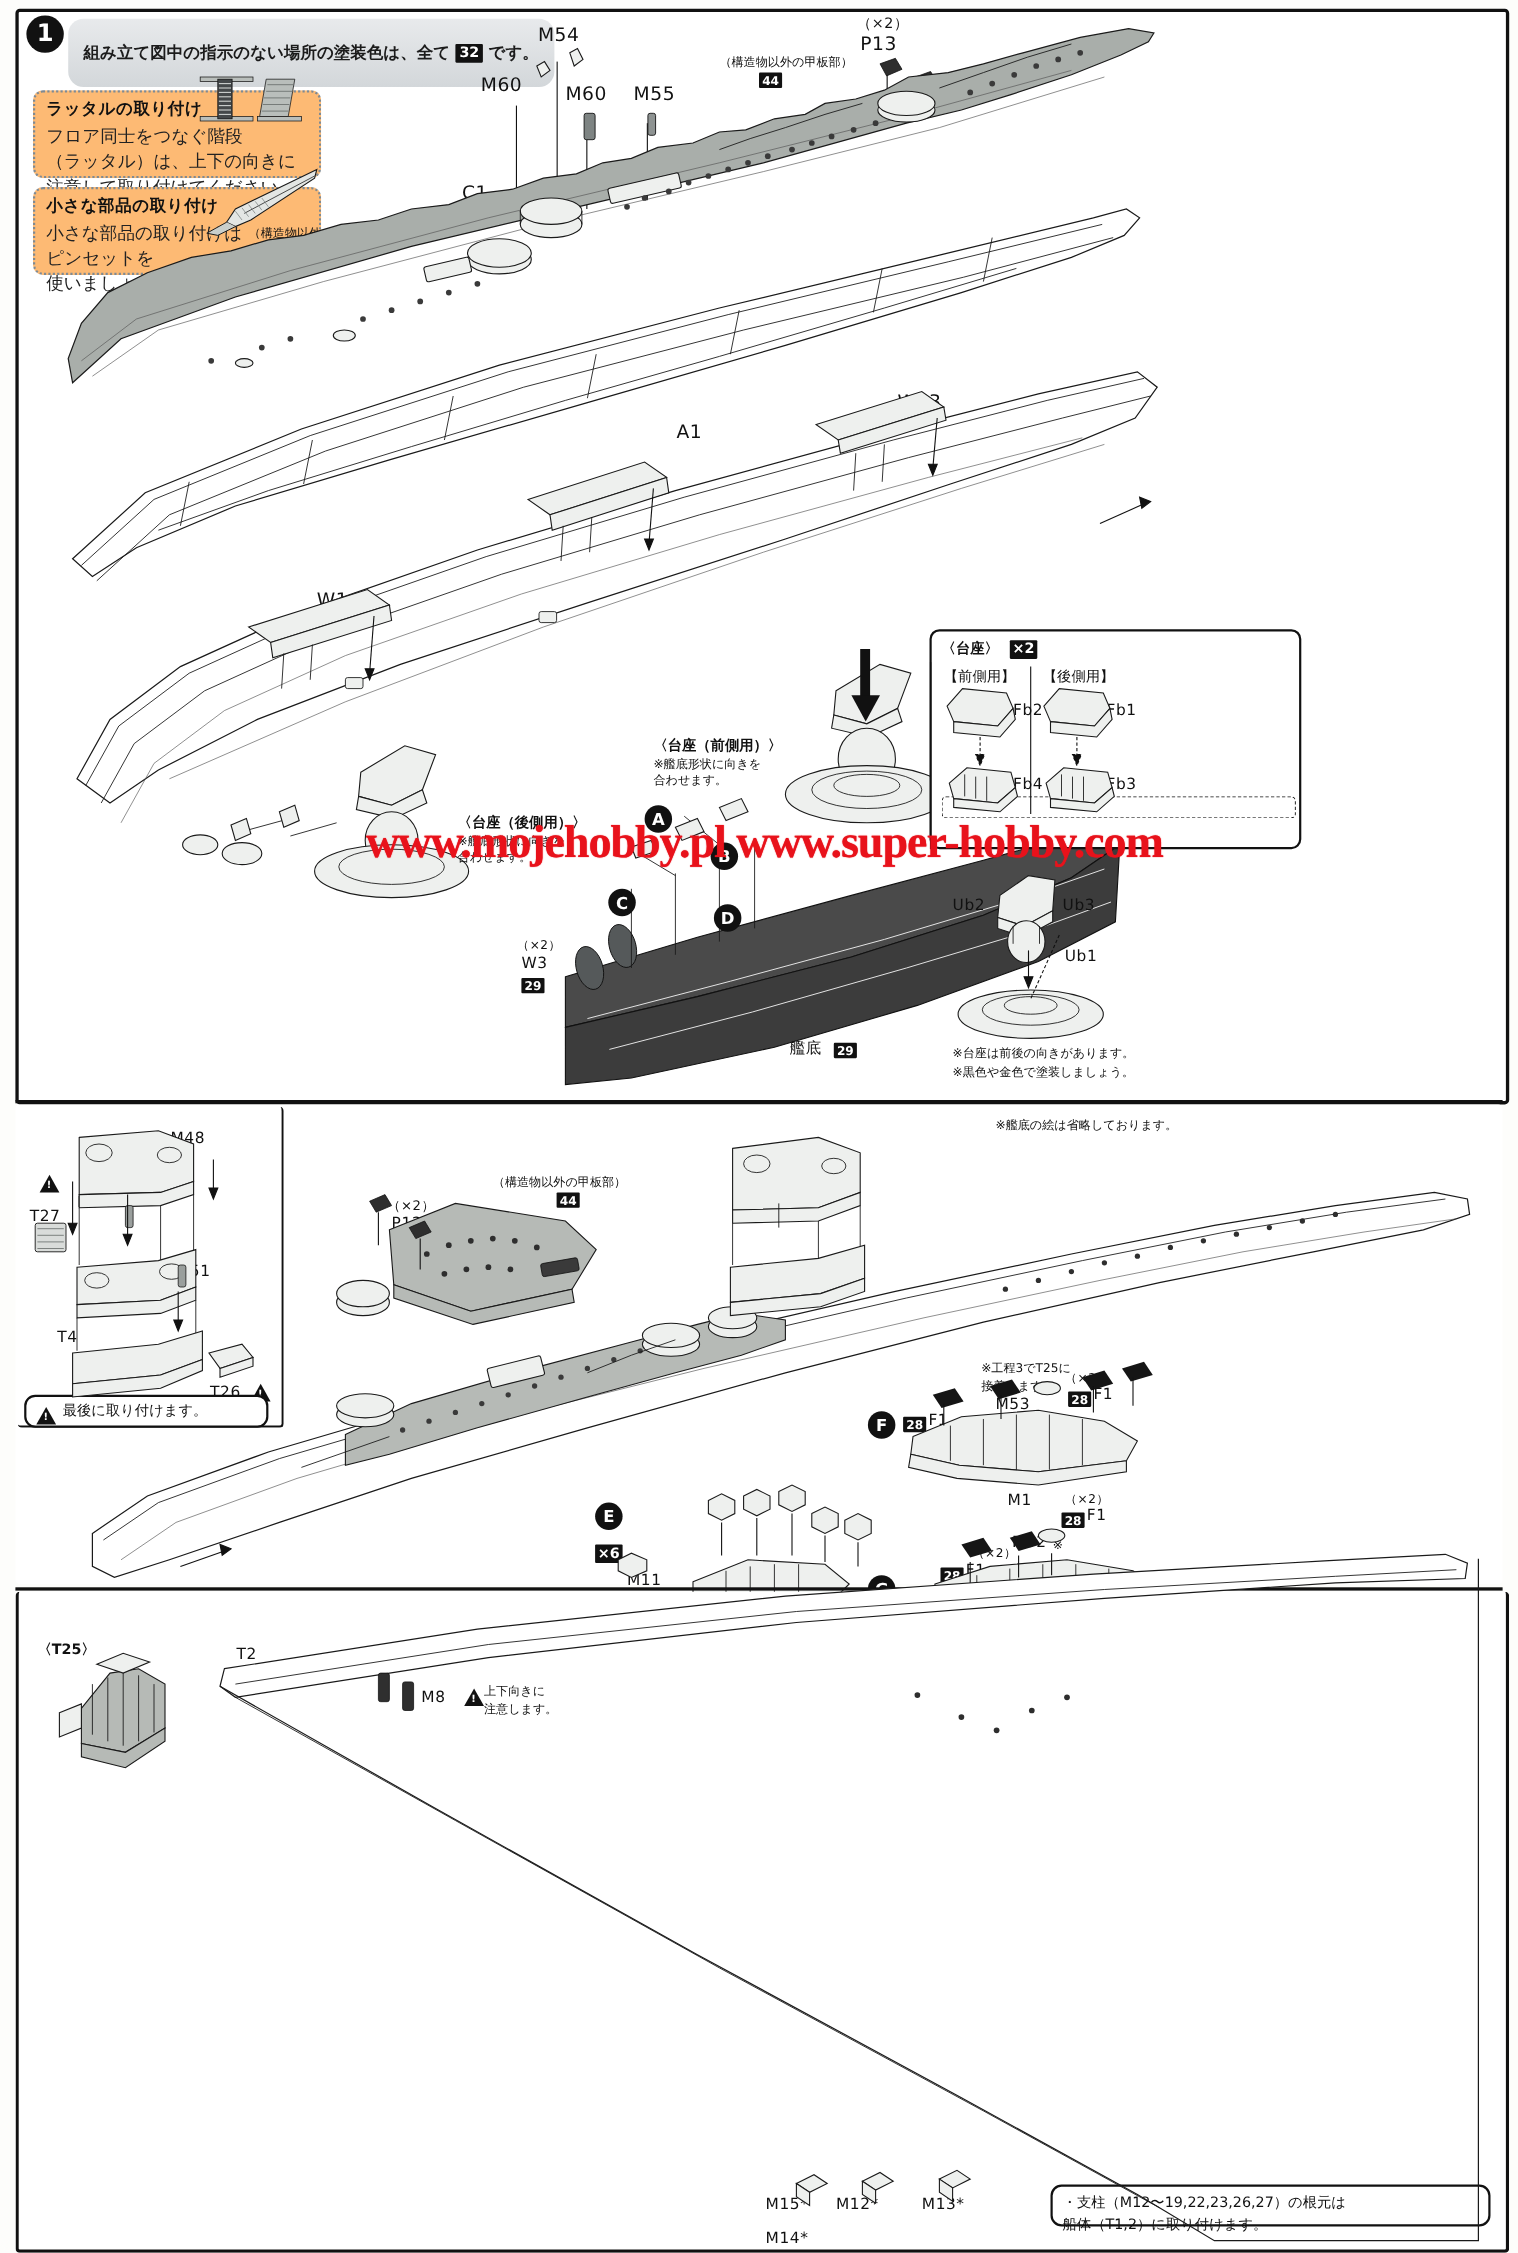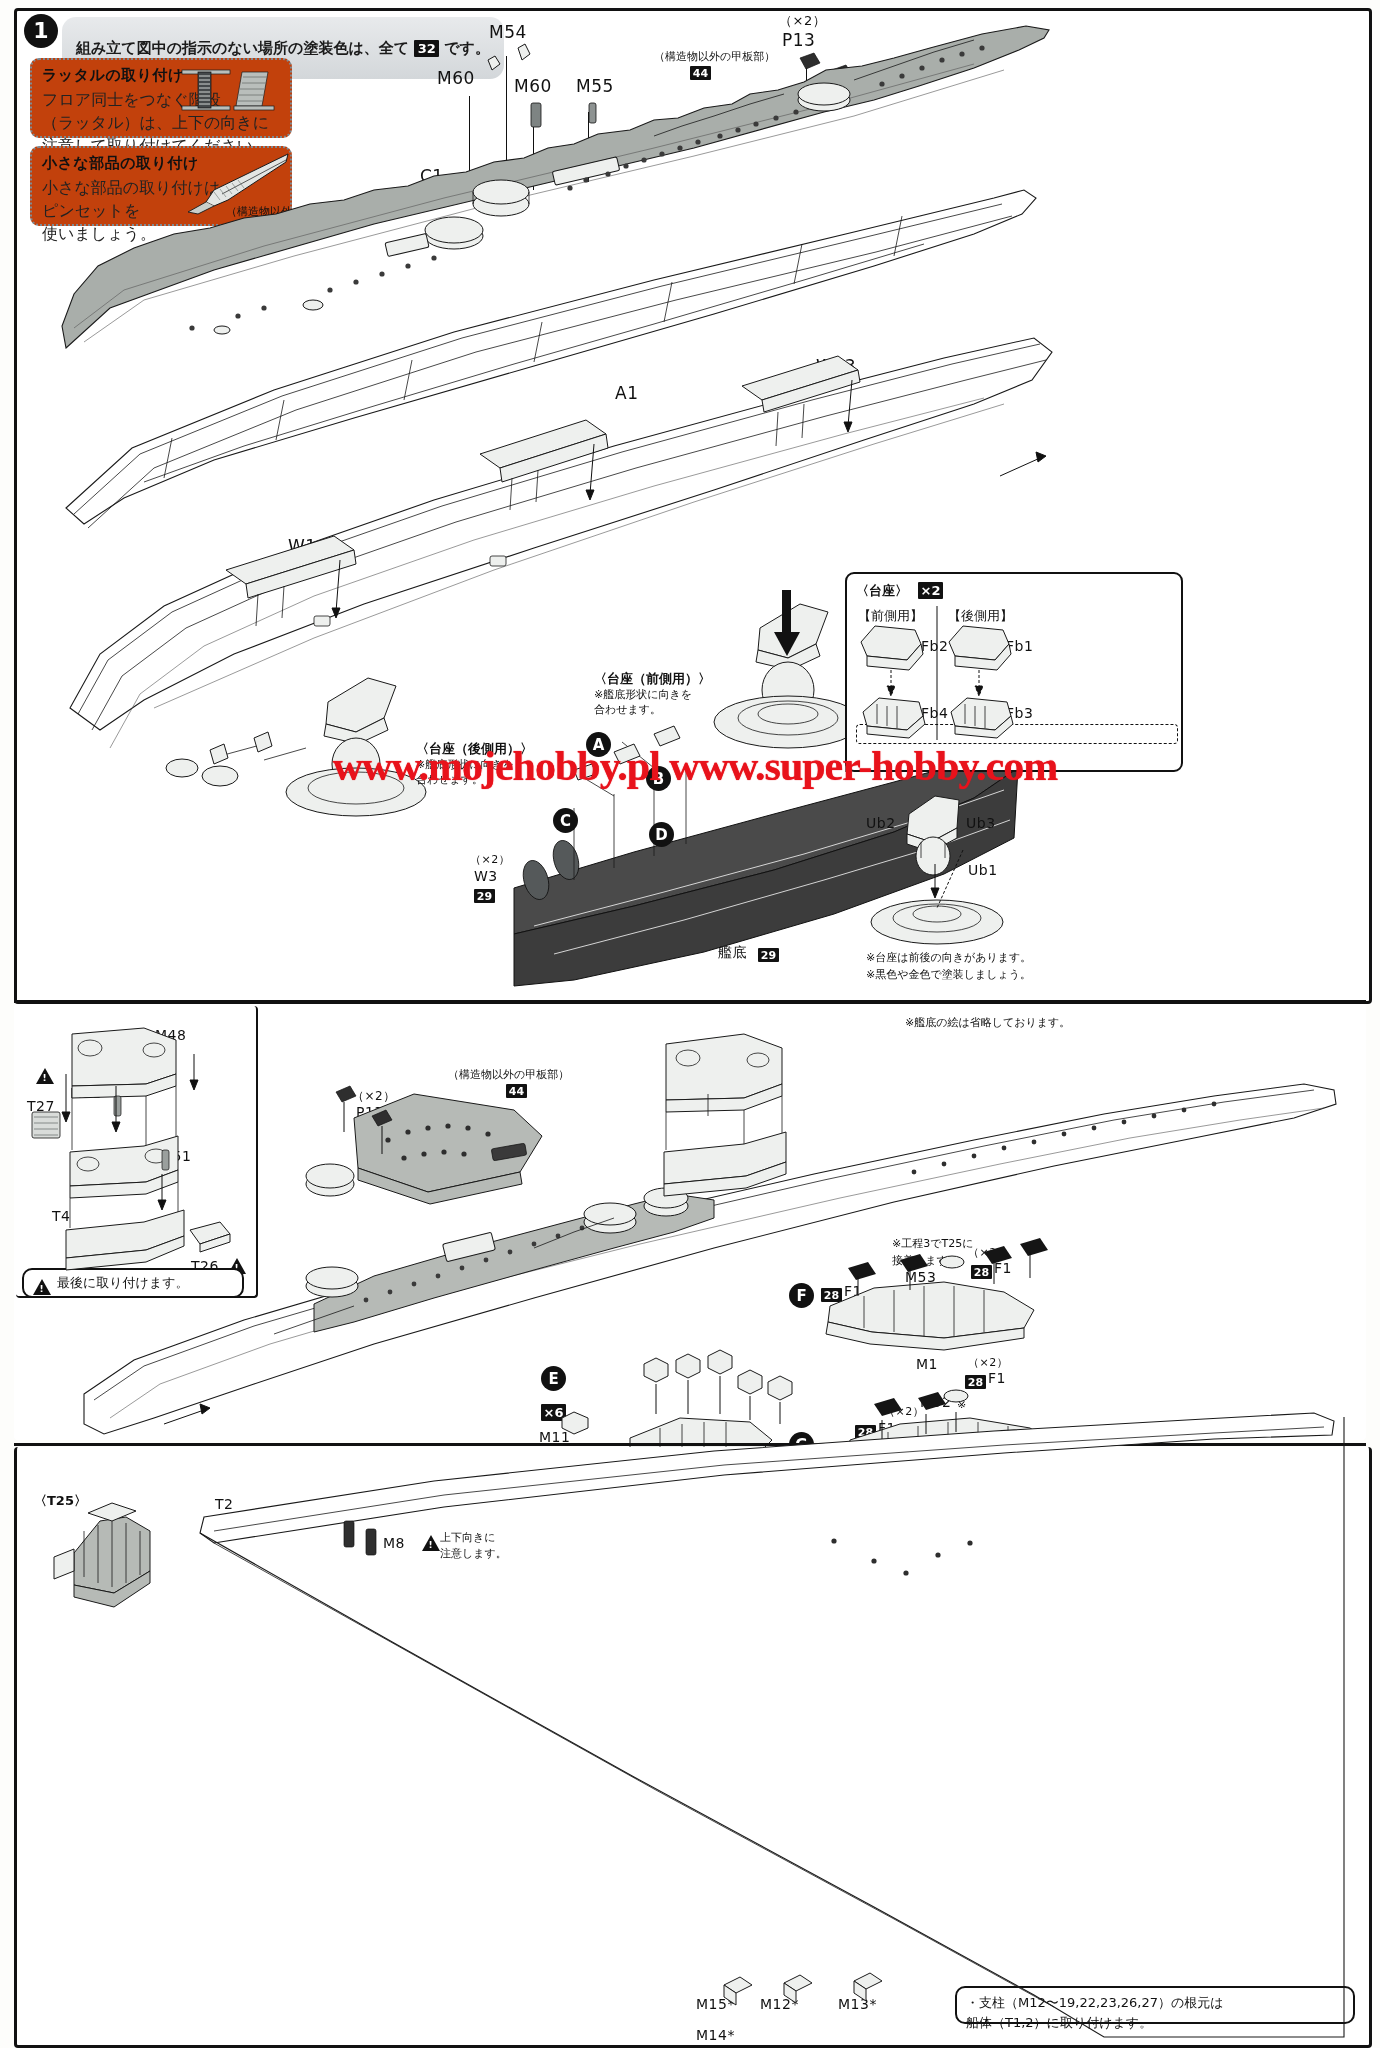--- a/index.html
+++ b/index.html
@@ -31,22 +31,22 @@
   .sq-badge{
     display:inline-flex;align-items:center;justify-content:center;
     background:#111;color:#fff;font-size:13px;font-weight:bold;
     min-width:21px;height:17px;padding:0 2px;line-height:1;border-radius:1px;
     vertical-align:middle;
   }
   .sq-badge.sm{font-size:11px;min-width:17px;height:14px;}
 
   
   .tip-box{
-    position:absolute;border:2px dotted #7f8a93;border-radius:9px;background:#c2410c;
-    padding:6px 10px;box-sizing:border-box;
+    position:absolute;border:2px dotted #7f8a93;border-radius:9px;background:#fdba74;
+    padding:6px 10px;box-sizing:border-box;margin-top:24px;
   }
   .tip-title{font-size:15px;font-weight:bold;color:#111;margin-bottom:3px;letter-spacing:.5px;}
   .tip-body{font-size:16px;color:#222;line-height:1.45;}
 
   
   .lbl{position:absolute;font-size:17px;color:#111;white-space:nowrap;letter-spacing:.5px;}
   .lbl.sm{font-size:14px;}
   .lbl.xs{font-size:11px;}
   .jp{position:absolute;font-size:11px;color:#111;white-space:nowrap;line-height:1.35;}
   .jp.b{font-weight:bold;}
@@ -554,21 +554,21 @@
   <div class="lbl sm" style="left:905px;top:1269px;">M53</div>
   <div class="lbl sm" style="left:916px;top:1356px;">M1</div>
   <div class="lbl sm" style="left:920px;top:1394px;">M52</div>
   <span class="jp" style="left:957px;top:1398px;">※</span>
   <div class="lbl sm" style="left:940px;top:1451px;">M2</div>
 
   <div class="circ" style="left:789px;top:1283px;">F</div>
   <div class="circ" style="left:789px;top:1432px;">G</div>
   <div class="circ" style="left:541px;top:1366px;">E</div>
   <div class="sq-badge" style="position:absolute;left:541px;top:1404px;">×6</div>
-  <div class="lbl sm" style="left:539px;top:1429px;">M11</div>
+  <div class="lbl sm" style="left:570px;top:1429px;">M11</div>
   <div class="lbl sm" style="left:539px;top:1490px;">M10</div>
   <div class="lbl sm" style="left:626px;top:1490px;">M9</div>
 
   <div class="sq-badge sm" style="position:absolute;left:821px;top:1288px;">28</div>
   <div class="lbl sm" style="left:844px;top:1283px;">F1</div>
   <div class="lbl xs" style="left:968px;top:1245px;">（×2）</div>
   <div class="sq-badge sm" style="position:absolute;left:971px;top:1265px;">28</div>
   <div class="lbl sm" style="left:994px;top:1260px;">F1</div>
   <div class="lbl xs" style="left:968px;top:1355px;">（×2）</div>
   <div class="sq-badge sm" style="position:absolute;left:965px;top:1375px;">28</div>

